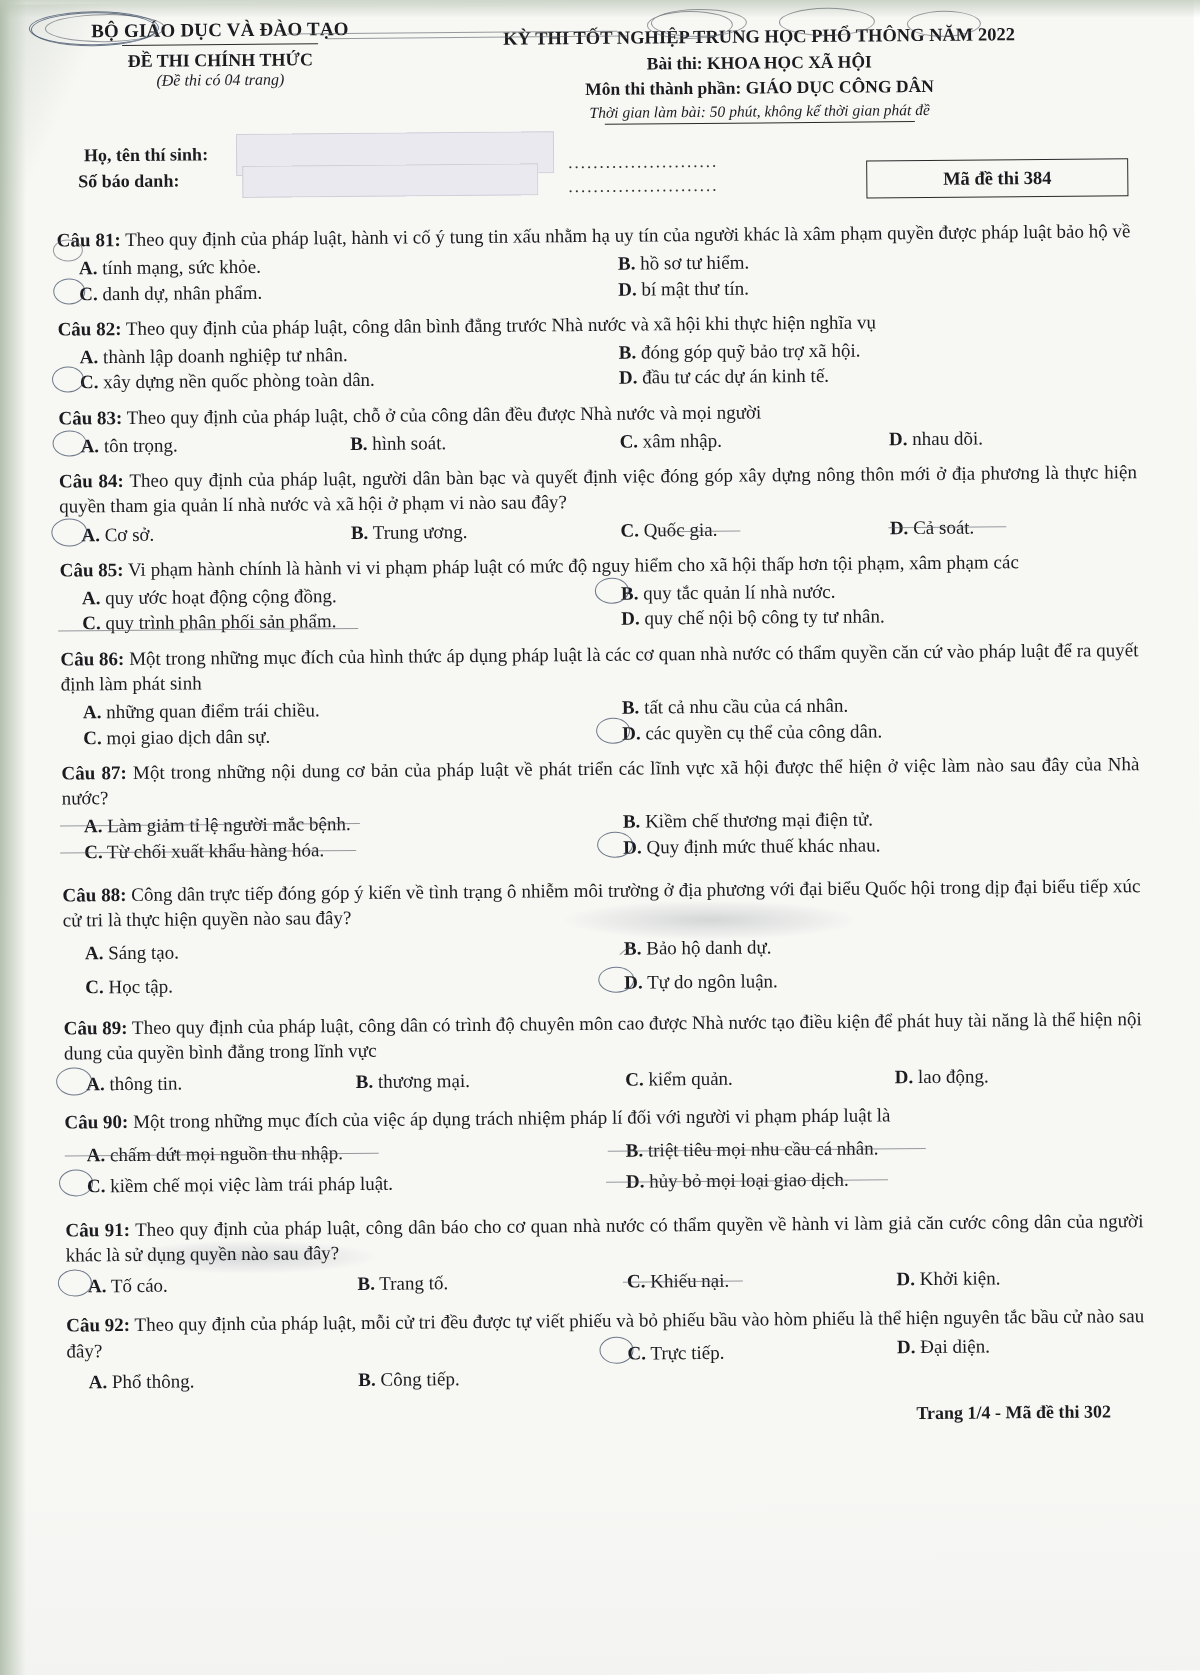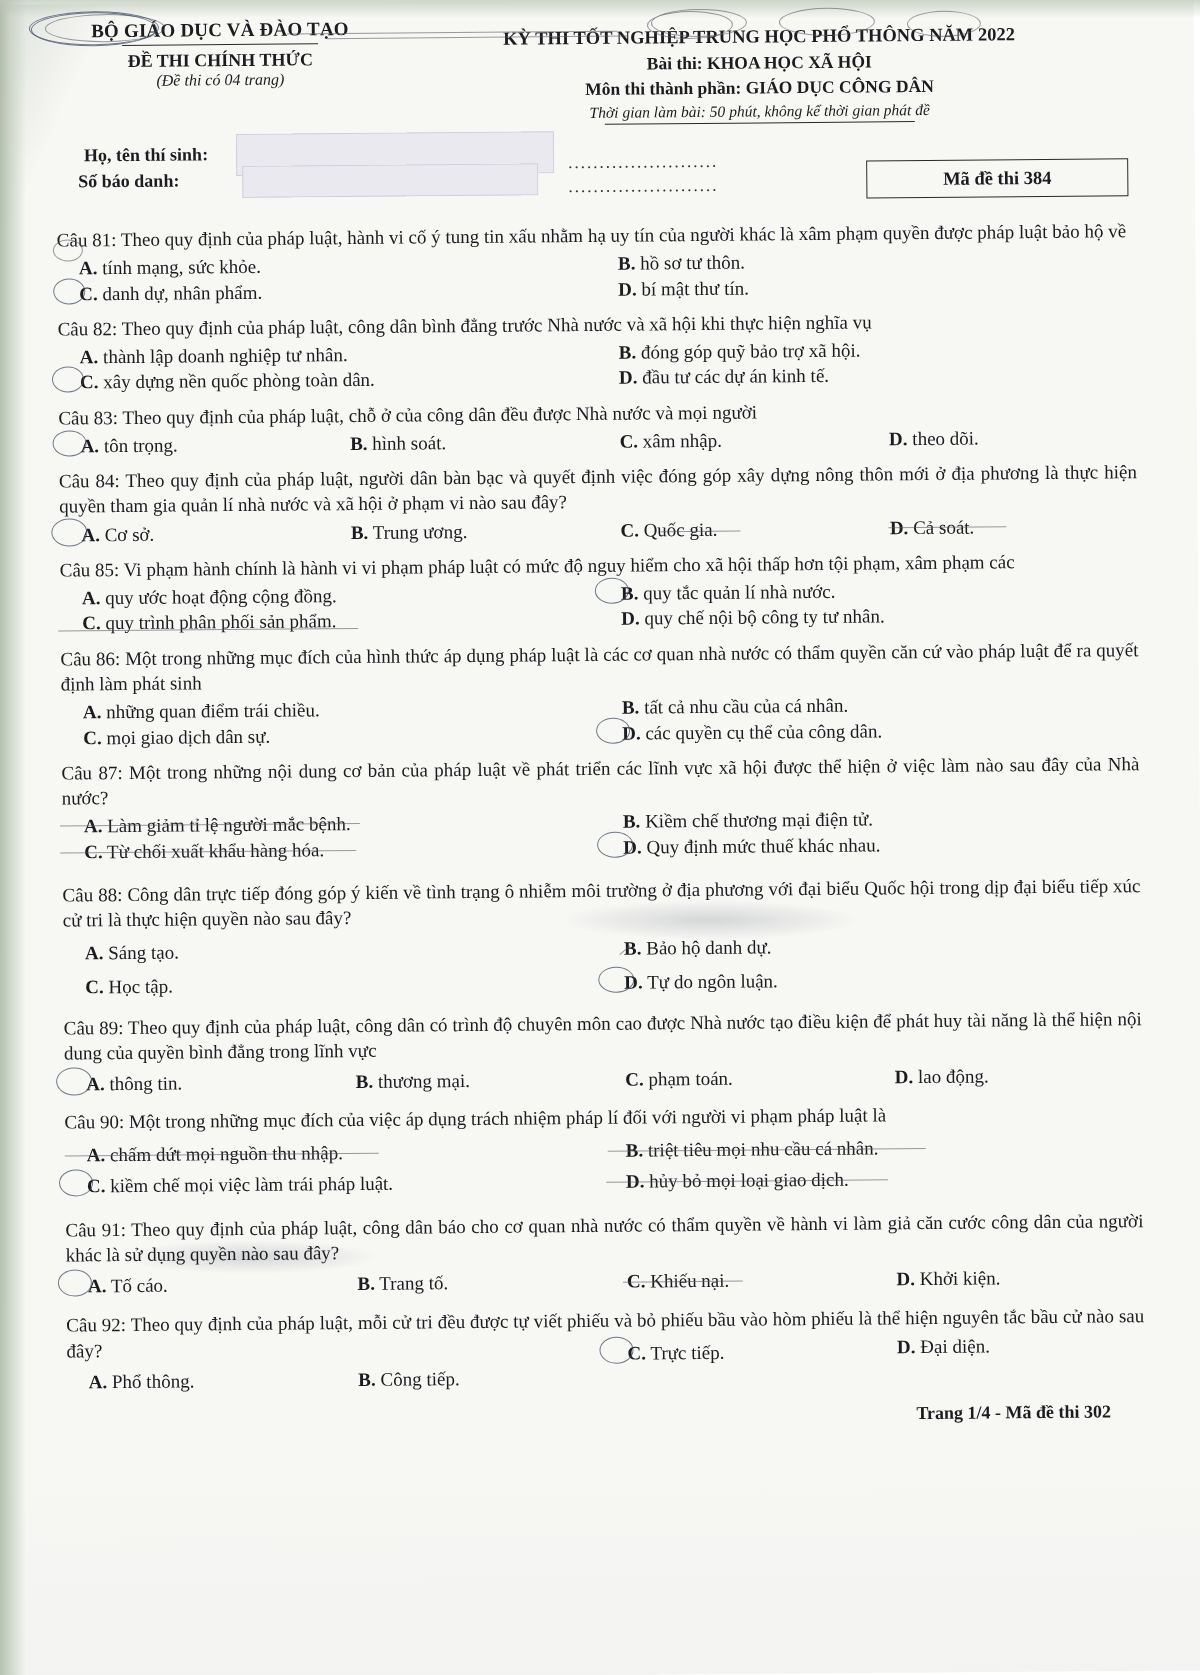--- a/index.html
+++ b/index.html
@@ -65,21 +65,21 @@
   }
   .code-box {
     position:absolute; right:6px; top:24px; width:262px; height:38px;
     border:1.6px solid #2a2a2a; display:flex; align-items:center; justify-content:center;
     font-size:18.5px; font-weight:bold;
   }
 
   
   .q { margin-top:10px; font-size:19px; line-height:1.33; }
   .q .stem { text-align:justify; }
-  .q .stem .qn { font-weight:normal; }
+  .q .stem .qn { font-weight:bold; }
   .opts { margin-top:3px; }
   .row { display:flex; }
   .row > div { position:relative; }
   .c50 { width:50%; }
   .c25 { width:25%; }
   .opt { padding-left:22px; position:relative; white-space:nowrap; }
   .opt .lbl { font-weight:bold; }
   .ell {
     position:absolute; border:1.7px solid #3a4a63; border-radius:50%;
     opacity:.72; pointer-events:none;
@@ -142,21 +142,21 @@
       <span>Theo quy định của pháp luật, hành vi cố ý tung tin xấu nhằm hạ uy tín của người khác là xâm phạm quyền được pháp luật bảo hộ về</span>
     </div>
     <div class="opts">
       <div class="row">
         <div class="c50">
             <div class="opt"><span class="lbl">A.</span> <span>tính mạng, sức khỏe.</span>
           <div class="ell grey" style="left:-4px; top:-16px; width:30px; height:22px; border-width:1.4px;"></div>
         </div>
           </div>
         <div class="c50">
-            <div class="opt"><span class="lbl">B.</span> <span>hồ sơ tư thôn.</span></div>
+            <div class="opt"><span class="lbl">B.</span> <span>hồ sơ tư hiểm.</span></div>
           </div>
       </div>
       <div class="row">
         <div class="c50">
             <div class="opt"><span class="lbl">C.</span> <span>danh dự, nhân phẩm.</span>
           <div class="ell" style="left:-4px; top:-3px; width:32px; height:26px;"></div>
         </div>
           </div>
         <div class="c50">
             <div class="opt"><span class="lbl">D.</span> <span>bí mật thư tín.</span></div>
@@ -205,21 +205,21 @@
           <div class="ell" style="left:-6px; top:-3px; width:34px; height:26px;"></div>
         </div>
           </div>
         <div class="c25">
             <div class="opt"><span class="lbl">B.</span> <span>hình soát.</span></div>
           </div>
         <div class="c25">
             <div class="opt"><span class="lbl">C.</span> <span>xâm nhập.</span></div>
           </div>
         <div class="c25">
-            <div class="opt"><span class="lbl">D.</span> <span>theo dõi.</span></div>
+            <div class="opt"><span class="lbl">D.</span> <span>nhau dõi.</span></div>
           </div>
       </div>
     </div>
   </div>
 
   <div class="q">
     <div class="stem">
       <span class="qn">Câu 84:</span>
       <span>Theo quy định của pháp luật, người dân bàn bạc và quyết định việc đóng góp xây dựng nông thôn mới ở địa phương là thực hiện quyền tham gia quản lí nhà nước và xã hội ở phạm vi nào sau đây?</span>
     </div>
@@ -377,21 +377,21 @@
       <div class="row">
         <div class="c25">
             <div class="opt"><span class="lbl">A.</span> <span>thông tin.</span>
           <div class="ell" style="left:-8px; top:-4px; width:36px; height:28px;"></div>
         </div>
           </div>
         <div class="c25">
             <div class="opt"><span class="lbl">B.</span> <span>thương mại.</span></div>
           </div>
         <div class="c25">
-            <div class="opt"><span class="lbl">C.</span> <span>phạm toán.</span></div>
+            <div class="opt"><span class="lbl">C.</span> <span>kiểm quản.</span></div>
           </div>
         <div class="c25">
             <div class="opt"><span class="lbl">D.</span> <span>lao động.</span></div>
           </div>
       </div>
     </div>
   </div>
 
   <div class="q" style="margin-top:12px;">
     <div class="stem">

